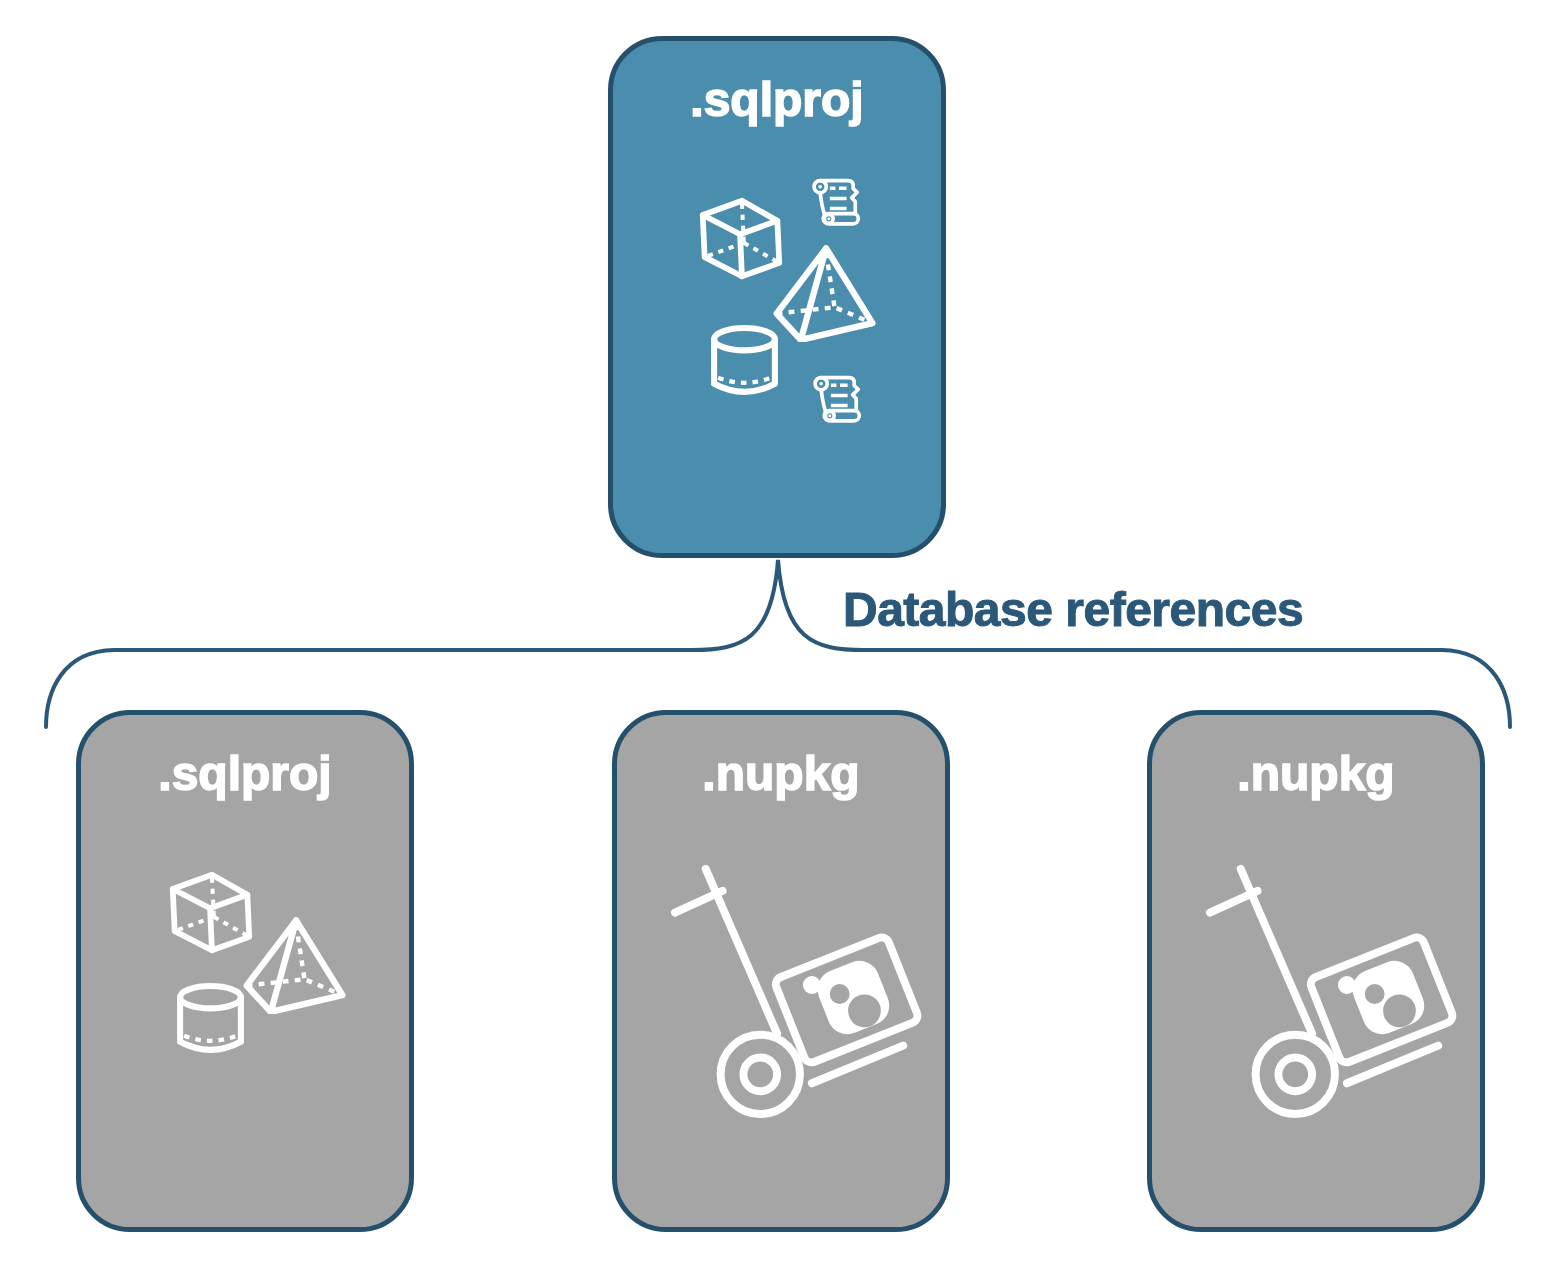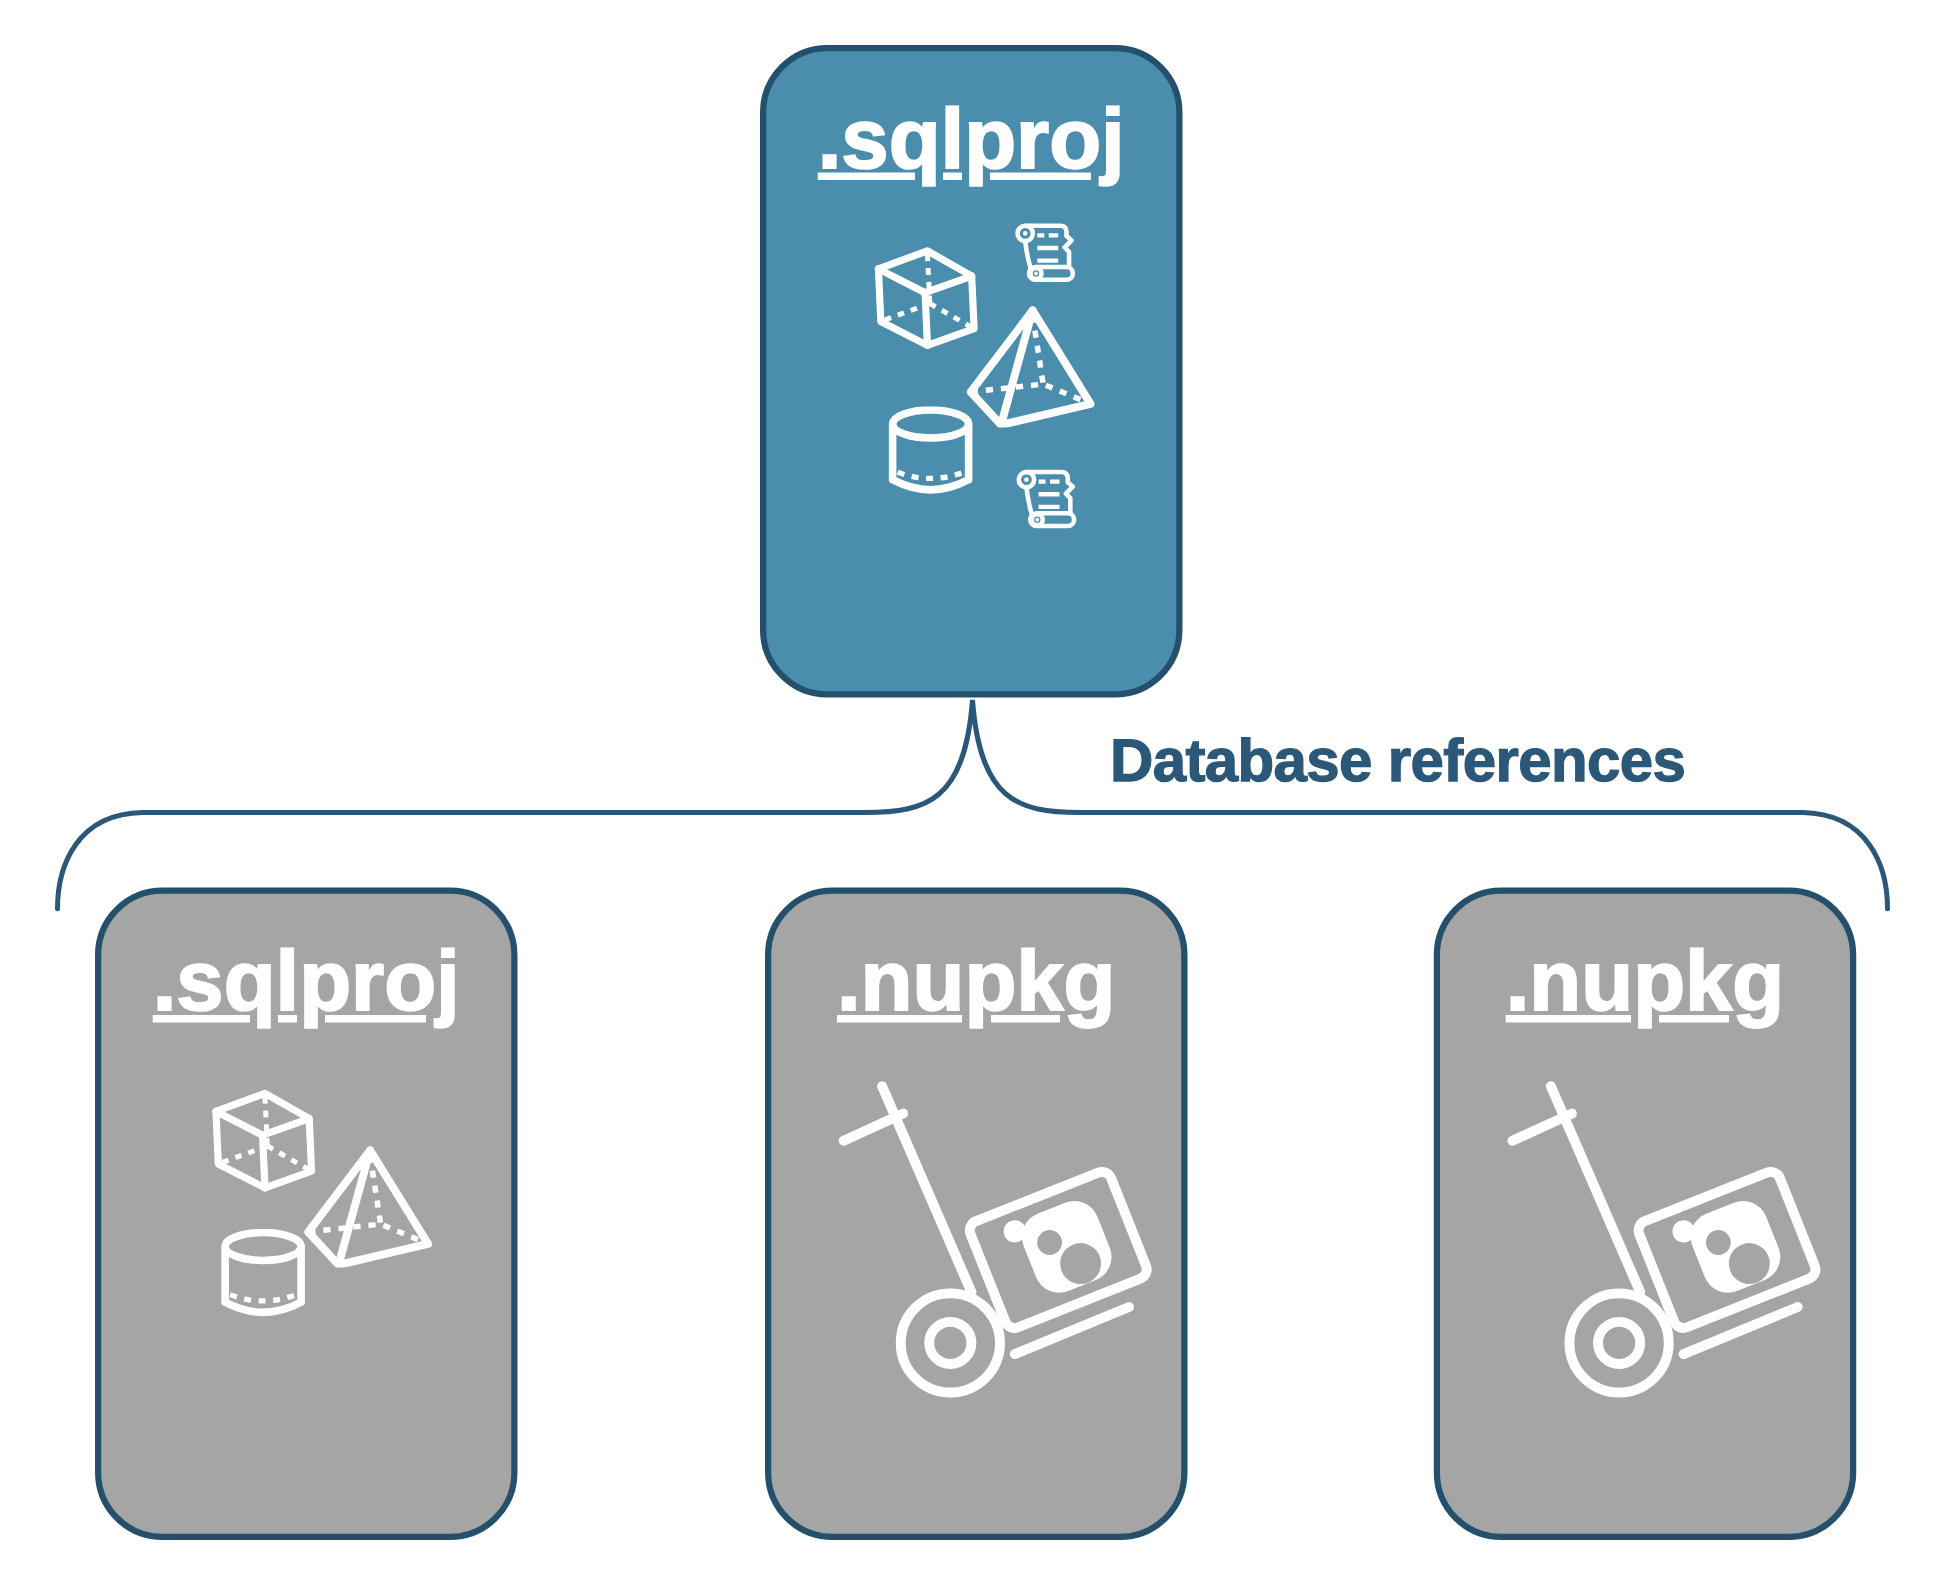--- a/index.html
+++ b/index.html
@@ -30,24 +30,23 @@
   .node.gray  { background: var(--node-gray); }
   .node.c0 { left: 76px;   top: 710px; }
   .node.c1 { left: 612px;  top: 710px; }
   .node.c2 { left: 1147px; top: 710px; }
 
   .node-label {
     position: absolute;
     top: 31px; left: 0; right: 0;
     text-align: center;
     font-weight: bold;
-    font-size: 68px;
+    font-size: 48px;
     letter-spacing: 0px;
     color: var(--icon-white);
-    text-decoration: underline;
     -webkit-text-stroke: 1.6px var(--icon-white);
   }
 
   .icon { position: absolute; }
   
   .root .i-cube     { left: 84px;  top: 152px; width: 88px;  height: 91px; }
   .root .i-scroll1  { left: 197px; top: 134px; width: 61px;  height: 59px; }
   .root .i-pyramid  { left: 158px; top: 201px; width: 106px; height: 100px; }
   .root .i-cyl      { left: 93px;  top: 284px; width: 77px;  height: 75px; }
   .root .i-scroll2  { left: 198px; top: 331px; width: 61px;  height: 59px; }
@@ -64,21 +63,21 @@
   svg .bars { fill: none; stroke: var(--icon-white); stroke-width: 3.4; stroke-linecap: butt; }
   svg .t  { fill: none; stroke: var(--icon-white); stroke-width: 8;   stroke-linejoin: round; stroke-linecap: round; }
   svg .fillw { fill: var(--icon-white); stroke: none; }
   svg .fillg { fill: var(--node-gray); stroke: none; }
 
   .brace-svg { position: absolute; left: 0; top: 0; pointer-events: none; }
   .brace-path { fill: none; stroke: var(--ink); stroke-width: 4; stroke-linecap: round; }
 
   .connector-label {
     position: absolute;
-    left: 888px; top: 582px;
+    left: 843px; top: 582px;
     font-weight: bold;
     font-size: 48px;
     letter-spacing: -0.5px;
     color: var(--ink);
     -webkit-text-stroke: 1px var(--ink);
     white-space: nowrap;
   }
 </style>
 </head>
 <body>

